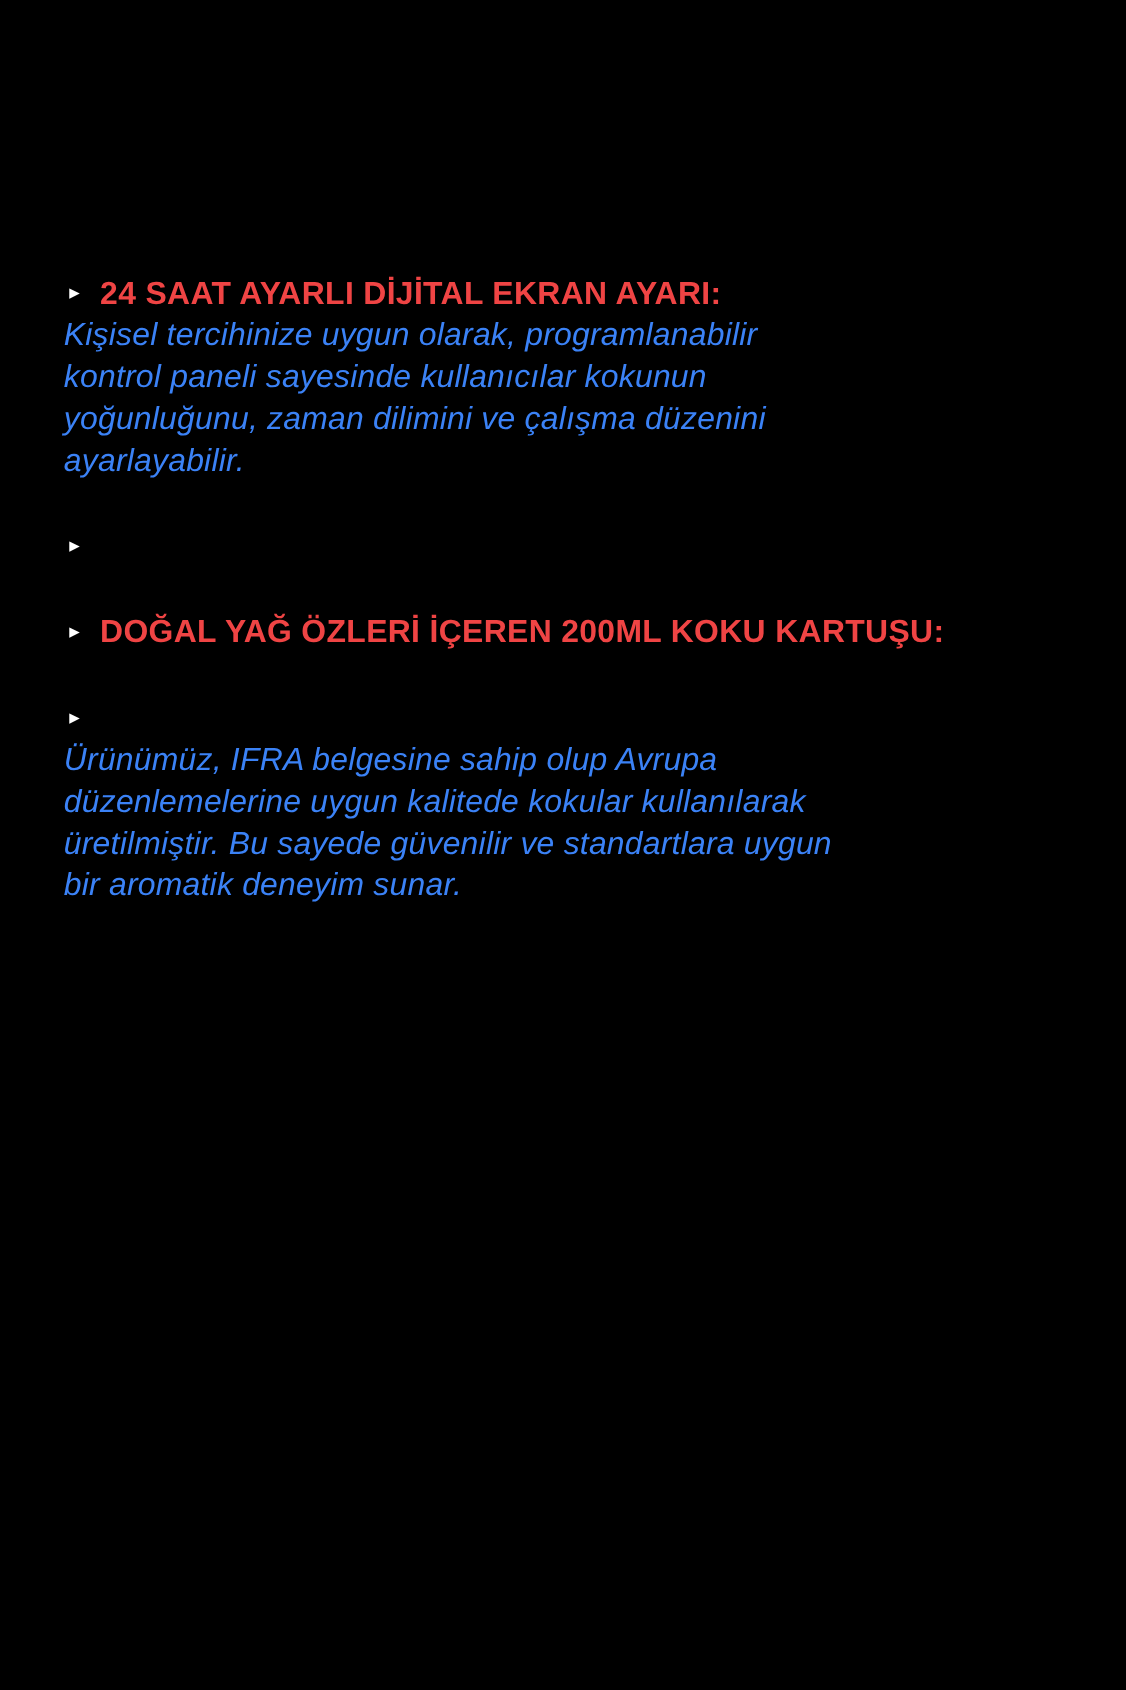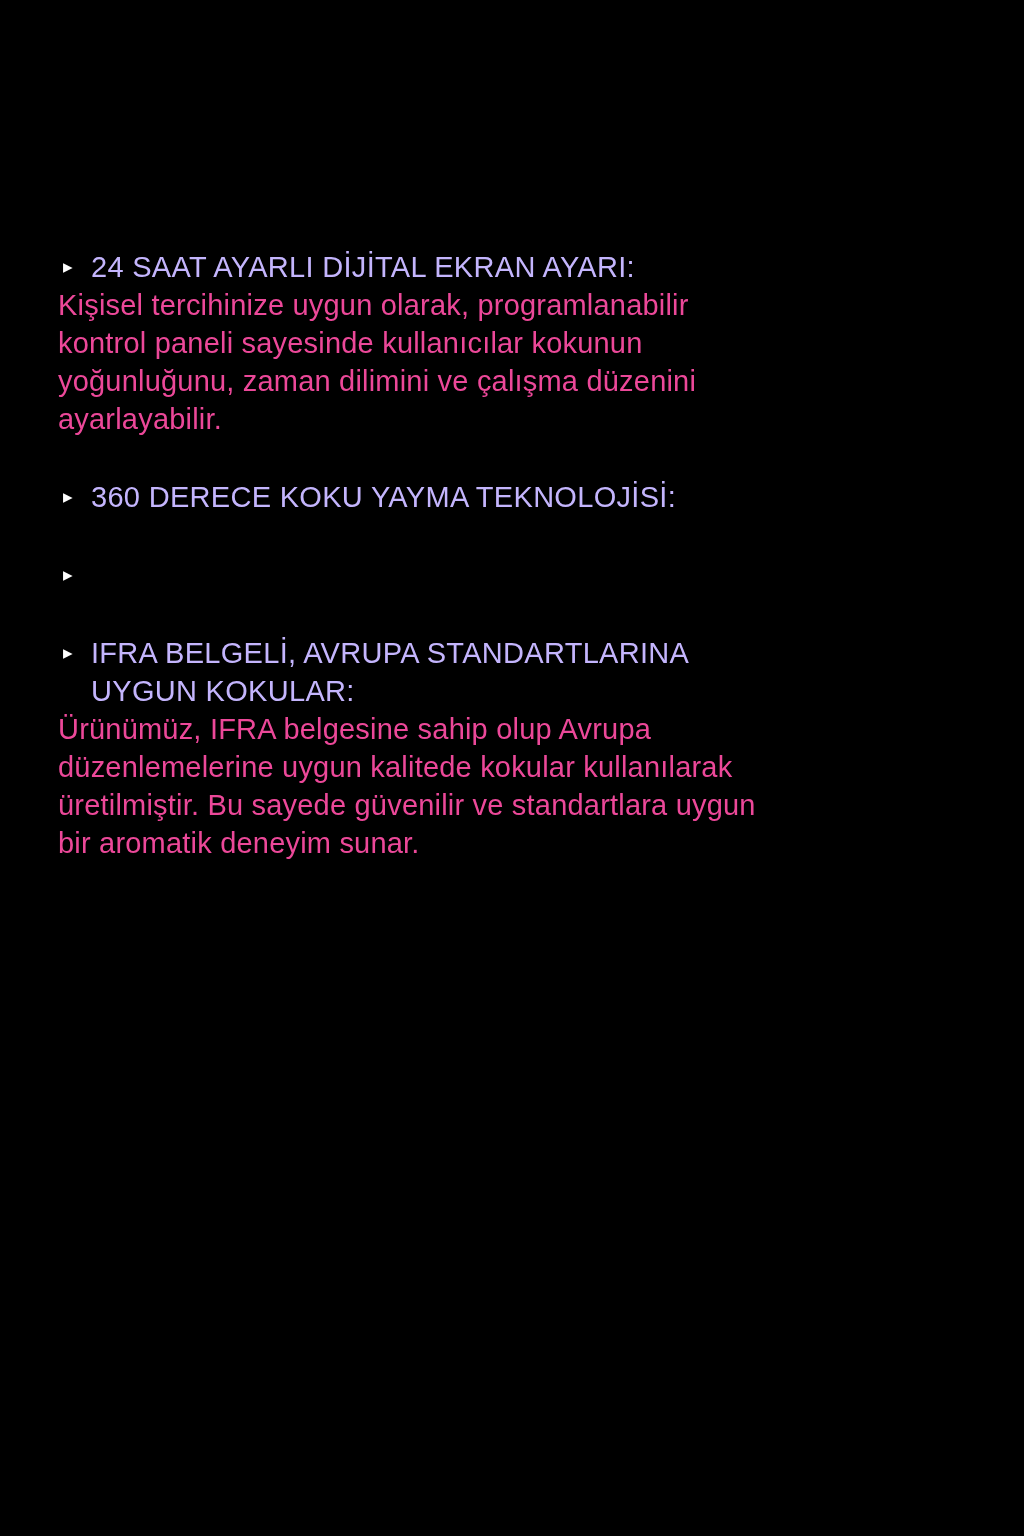--- a/index.html
+++ b/index.html
@@ -33,35 +33,36 @@
     width: 33px;
     padding-left: 5px;
     box-sizing: border-box;
     color: #ffffff;
     font-size: 19px;
     line-height: 38px;
     user-select: none;
   }
   .heading {
     margin: 0;
-    color: #c4b5fd;
+    color: #ef4444;
     font-size: 29px;
-    font-weight: 400;
+    font-weight: 700;
     line-height: 38px;
     letter-spacing: 0.3px;
     white-space: pre-line;
   }
   .body-text {
     margin: 0;
-    color: #ec4899;
+    color: #3b82f6;
     font-size: 29px;
     font-weight: 400;
     line-height: 38px;
     letter-spacing: 0.2px;
     white-space: pre-line;
+    font-style: italic;
   }
 </style>
 </head>
 <body>
 
 <div class="page">
   <div class="content">
 
     <section class="feature-section">
       <div class="heading-row">
@@ -70,35 +71,33 @@
       </div>
       <p class="body-text">Kişisel tercihinize uygun olarak, programlanabilir
 kontrol paneli sayesinde kullanıcılar kokunun
 yoğunluğunu, zaman dilimini ve çalışma düzenini
 ayarlayabilir.</p>
     </section>
 
     <section class="feature-section">
       <div class="heading-row">
         <span class="bullet">▸</span>
-        <h2 class="heading">360 DERECE KOKU YAYMA TEKNOLOJİSİ:</h2>
       </div>
     </section>
 
     <section class="feature-section">
       <div class="heading-row">
         <span class="bullet">▸</span>
+        <h2 class="heading">DOĞAL YAĞ ÖZLERİ İÇEREN 200ML KOKU KARTUŞU:</h2>
       </div>
     </section>
 
     <section class="feature-section">
       <div class="heading-row">
         <span class="bullet">▸</span>
-        <h2 class="heading">IFRA BELGELİ, AVRUPA STANDARTLARINA
-UYGUN KOKULAR:</h2>
       </div>
       <p class="body-text">Ürünümüz, IFRA belgesine sahip olup Avrupa
 düzenlemelerine uygun kalitede kokular kullanılarak
 üretilmiştir. Bu sayede güvenilir ve standartlara uygun
 bir aromatik deneyim sunar.</p>
     </section>
 
   </div>
 </div>
 

